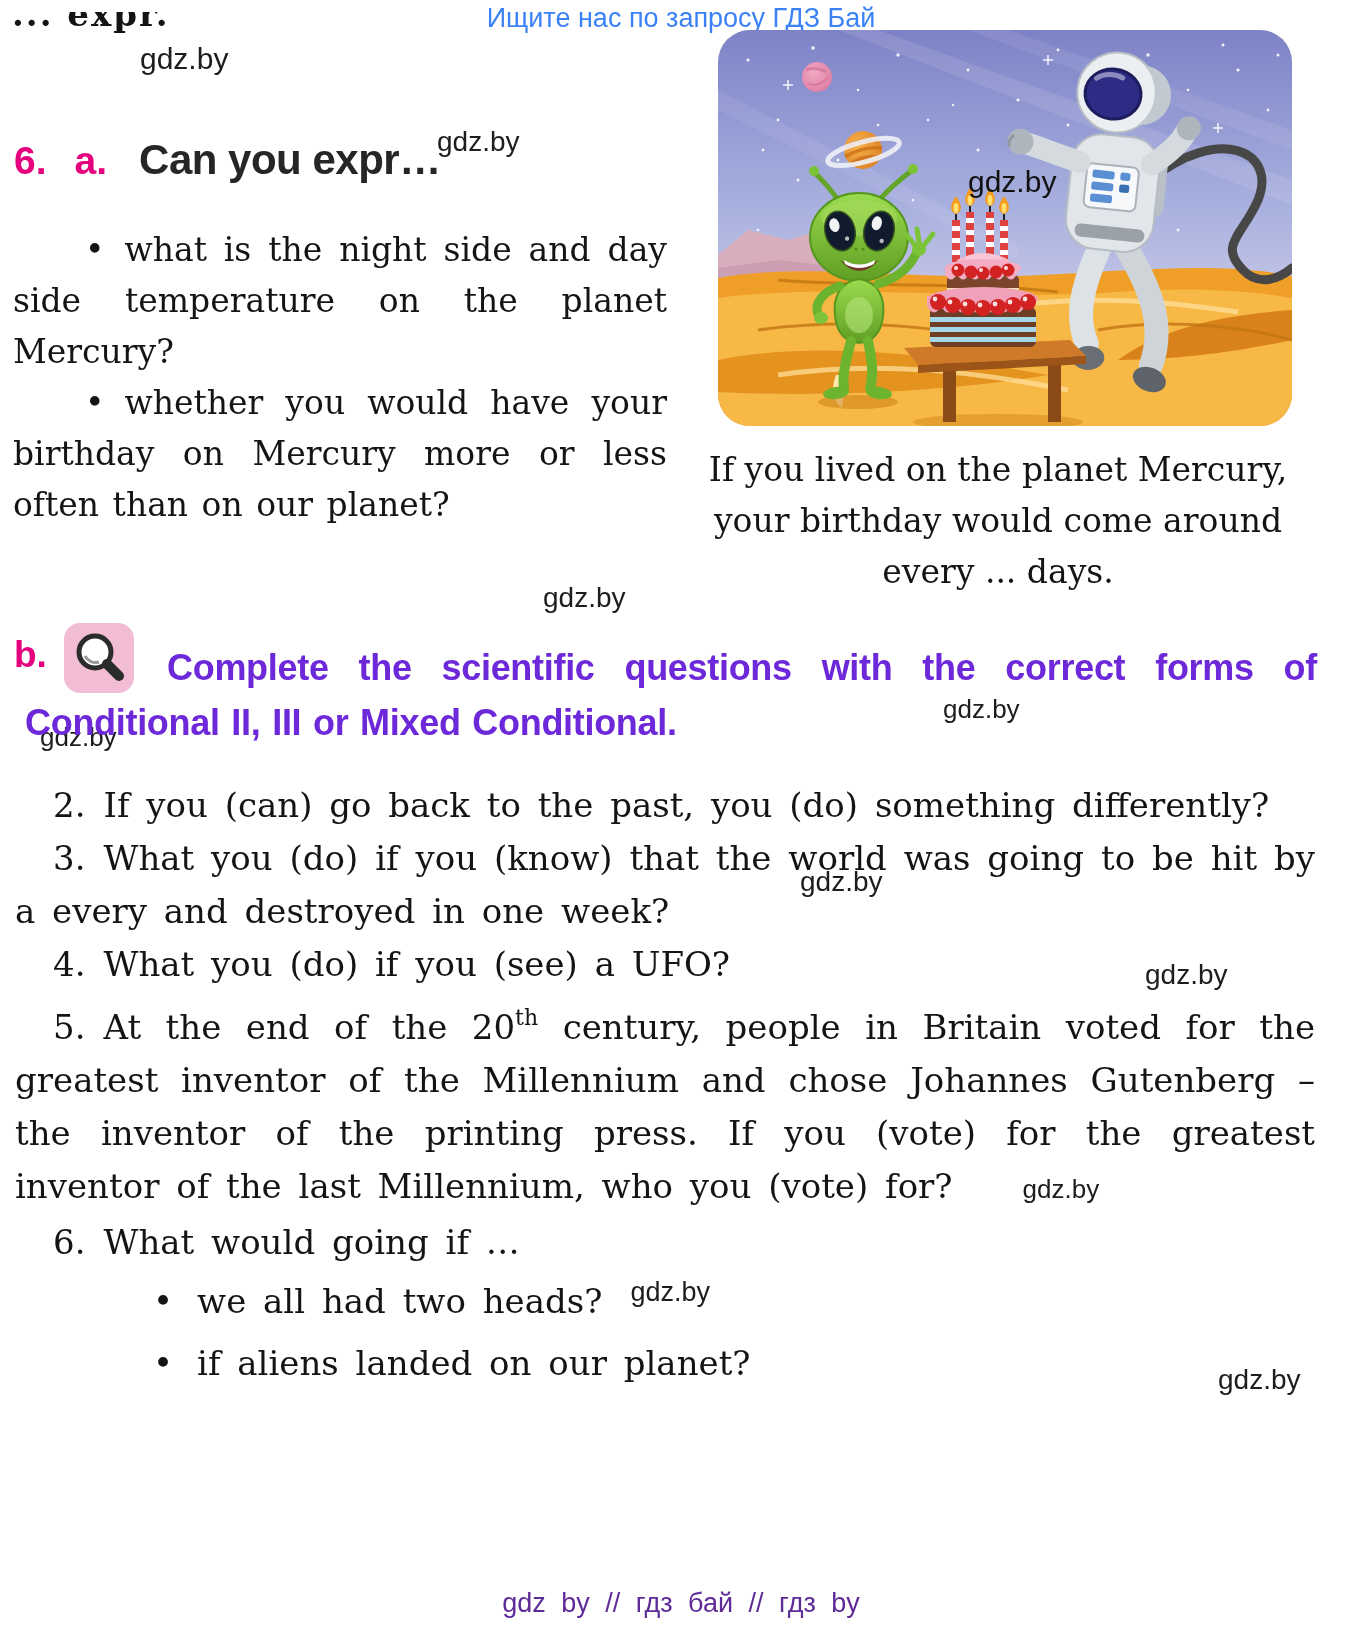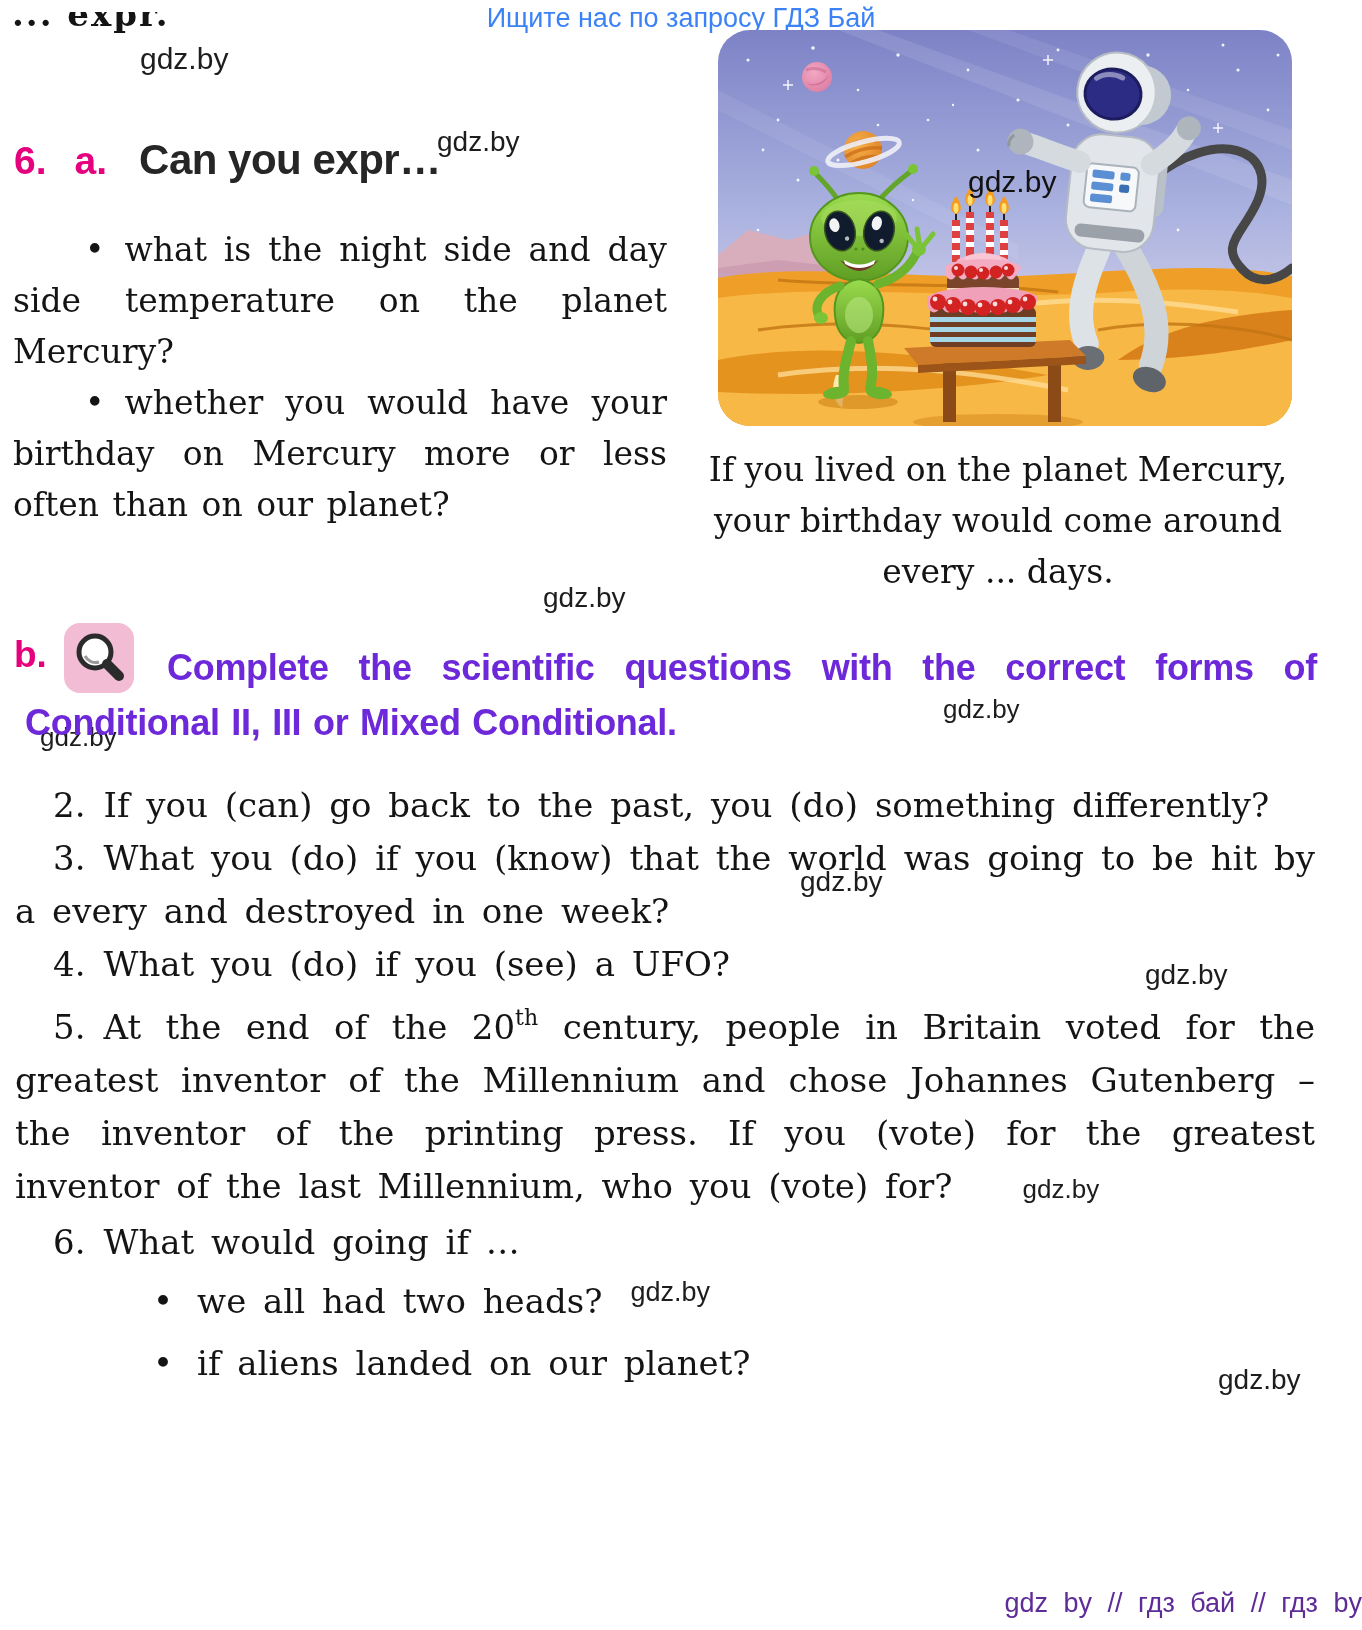--- a/index.html
+++ b/index.html
@@ -43,21 +43,21 @@
   
   .questions{position:absolute;left:15px;top:779px;width:1300px;font-size:34px;line-height:53px;
            text-align:justify;word-spacing:6px;}
   .q{margin:0;text-indent:38px;position:relative;}
   .qnum{margin-right:18px;}
   sup.ord{font-size:22px;vertical-align:14px;}
   .sub{margin:6px 0 0 138px;text-indent:0;text-align:left;}
   .sub .bdot{margin-right:24px;}
   .raise{position:relative;top:-12px;}
   
-  .footer{position:absolute;left:0;top:1588px;width:100%;text-align:right;
+  .footer{position:absolute;left:0;top:1588px;width:100%;text-align:center;
           font-family:"Liberation Sans",sans-serif;font-size:27px;word-spacing:8px;}
 </style>
 </head>
 <body>
 
 <div class="page">
 
   <div class="banner" style="color: #3b82f6;">Ищите нас по запросу ГДЗ Бай</div>
 
   <div class="clipped">

